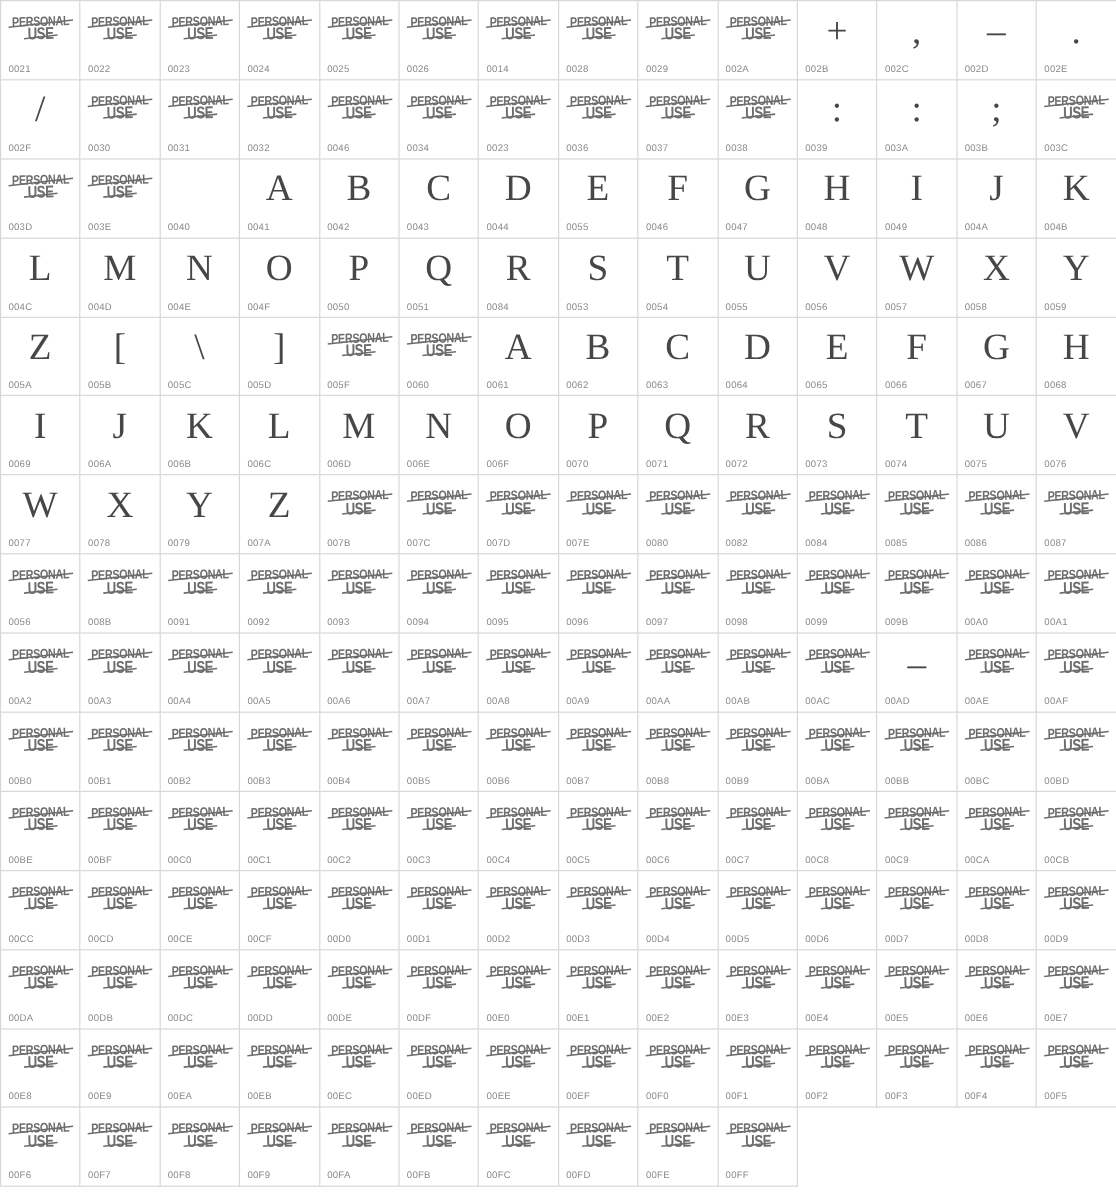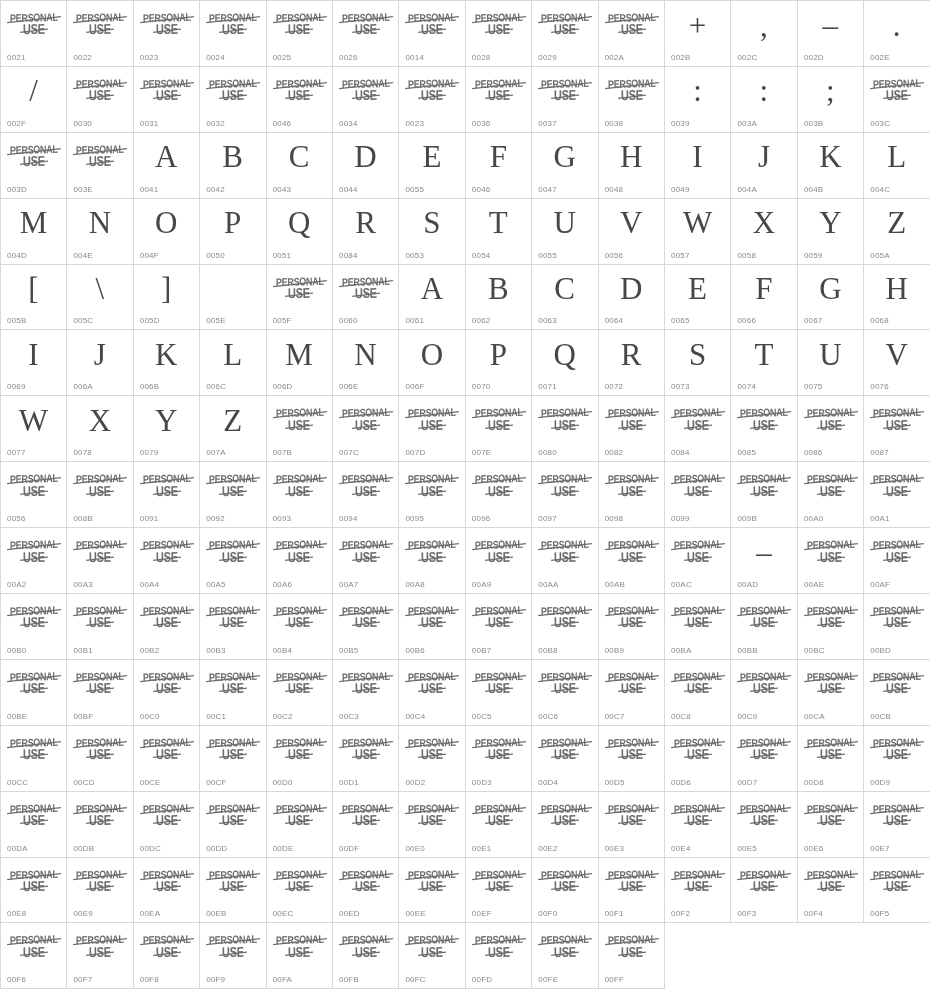--- a/index.html
+++ b/index.html
@@ -285,20 +285,24 @@
       <div class="code">003D</div>
     </div>
     <div class="cell">
       <div class="watermark">
         <div class="wm-line l1">PERSONAL<span class="strike"></span></div>
         <div class="wm-line l2">USE<span class="strike"></span></div>
       </div>
       <div class="code">003E</div>
     </div>
     <div class="cell">
+      <div class="glyph char"></div>
+      <div class="code">0040</div>
+    </div>
+    <div class="cell">
       <div class="glyph char">A</div>
       <div class="code">0041</div>
     </div>
     <div class="cell">
       <div class="glyph char">B</div>
       <div class="code">0042</div>
     </div>
     <div class="cell">
       <div class="glyph char">C</div>
       <div class="code">0043</div>
@@ -399,24 +403,20 @@
       <div class="glyph char">[</div>
       <div class="code">005B</div>
     </div>
     <div class="cell">
       <div class="glyph char">\</div>
       <div class="code">005C</div>
     </div>
     <div class="cell">
       <div class="glyph char">]</div>
       <div class="code">005D</div>
-    </div>
-    <div class="cell">
-      <div class="glyph char"></div>
-      <div class="code">005E</div>
     </div>
     <div class="cell">
       <div class="watermark">
         <div class="wm-line l1">PERSONAL<span class="strike"></span></div>
         <div class="wm-line l2">USE<span class="strike"></span></div>
       </div>
       <div class="code">005F</div>
     </div>
     <div class="cell">
       <div class="watermark">

